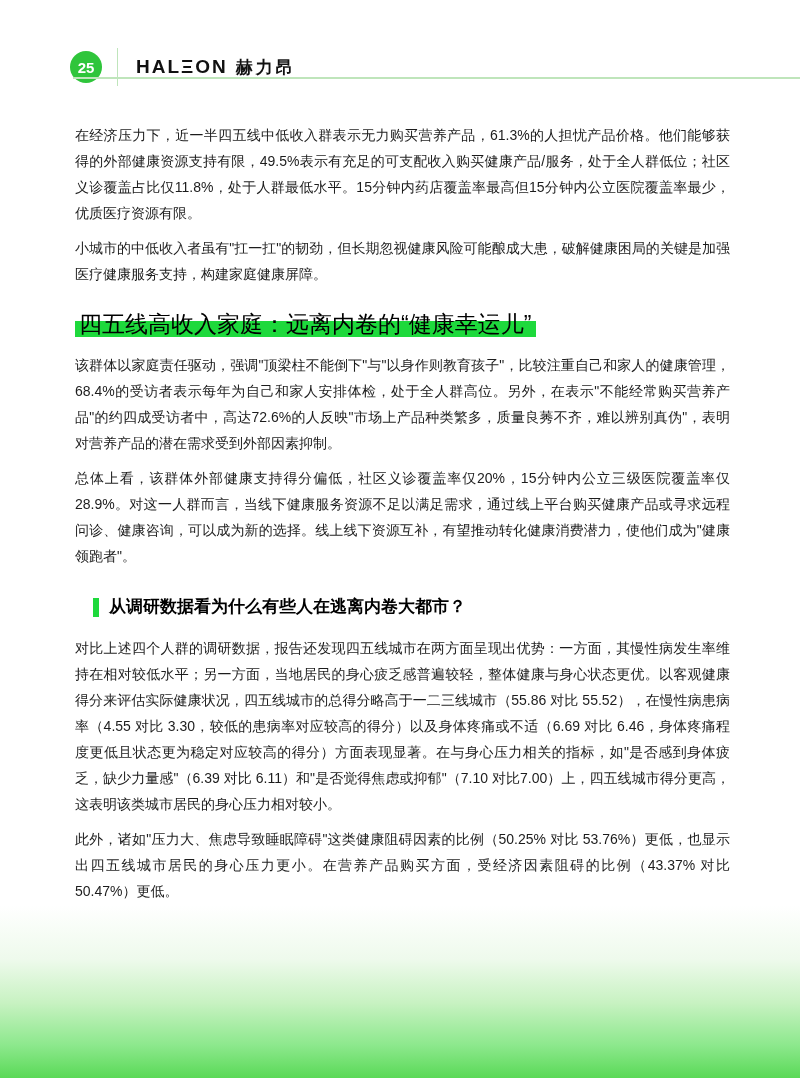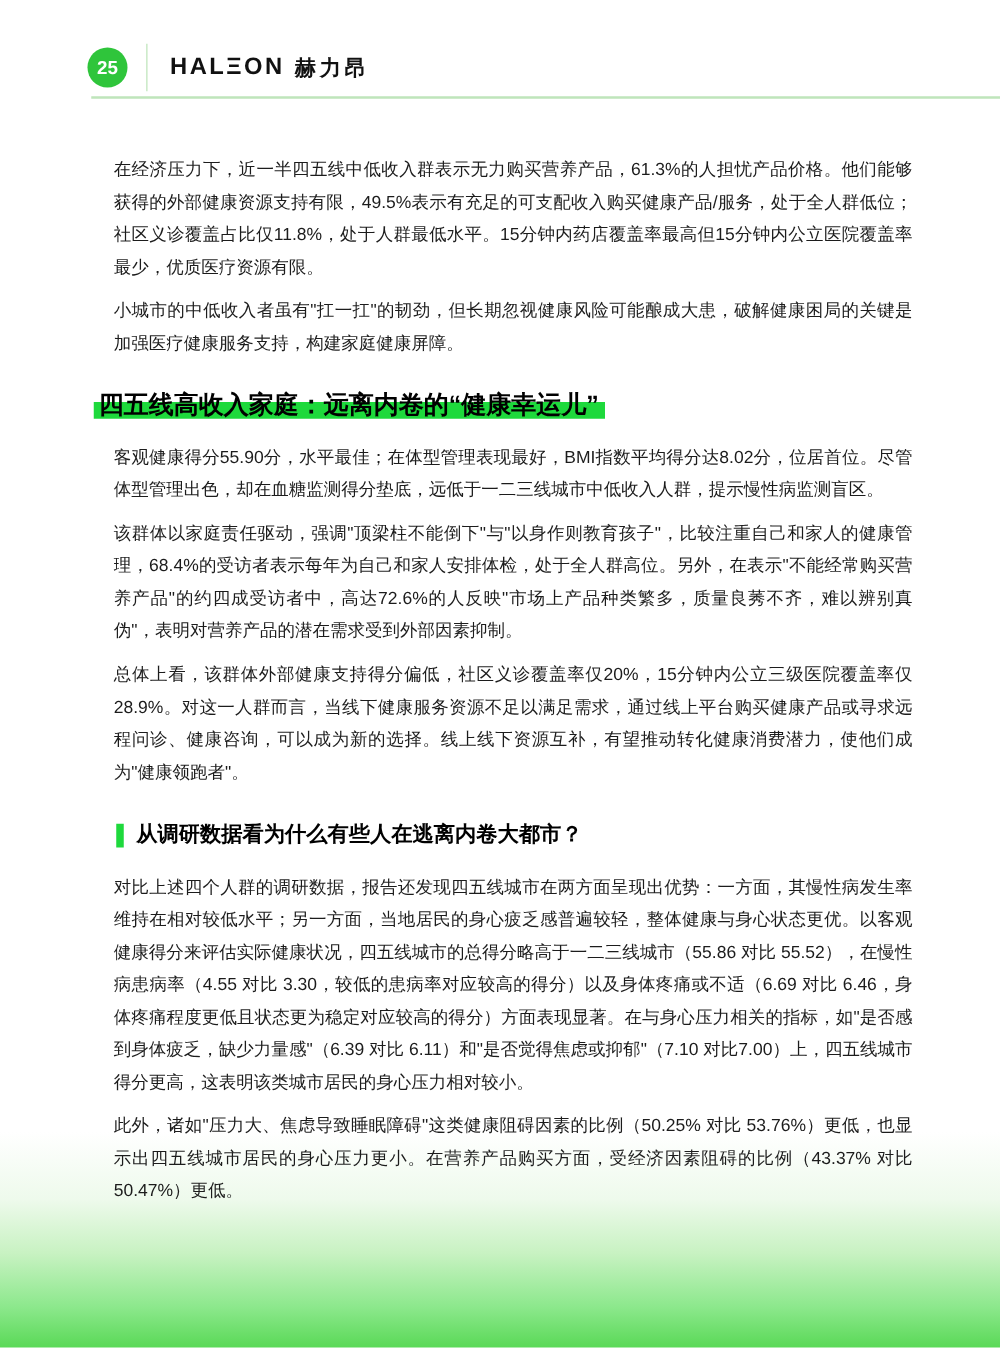--- a/index.html
+++ b/index.html
@@ -12,21 +12,21 @@
     position:relative;
     width:800px;height:1078px;
     overflow:hidden;
     background:linear-gradient(180deg,
       #ffffff 0%, #ffffff 84%,
       #eefaec 89%, #c8f2c2 93%,
       #8ce88c 97%, #5ad957 100%);
   }
   
   .hdr{
-    position:absolute;top:36px;left:70px;right:0;
+    position:absolute;top:49px;left:70px;right:0;
     display:flex;align-items:center;height:36px;
   }
   .page-num{
     width:32px;height:32px;border-radius:50%;
     background:#2fc53b;color:#ffffff;
     font-size:15px;font-weight:bold;
     display:flex;align-items:center;justify-content:center;
     flex:0 0 auto;
   }
   .vdiv{
@@ -46,27 +46,27 @@
   .hrule{
     position:absolute;top:77px;left:73px;right:0;
     height:2px;background:#bfe5bb;
   }
   
   .content{
     position:absolute;top:122px;left:75px;width:655px;
     color:#1c1c1c;
   }
   .content p{
-    margin:0 0 9px 16px;
+    margin:0 0 9px 0;
     font-size:14px;line-height:26px;
     text-align:justify;
   }
   .h-highlight{
     margin:24px 0 15px 0;
-    font-size:20px;line-height:26px;font-weight:700;color:#000;
+    font-size:23px;line-height:26px;font-weight:400;color:#000;
   }
   .h-highlight .hl{
     padding:0 5px 0 4px;
     background:linear-gradient(180deg,
       rgba(0,0,0,0) 38%, #1ed93c 38%, #1ed93c 100%);
   }
   .h-bar{
     margin:26px 0 16px 0;
     display:flex;align-items:center;gap:10px;
     font-size:17px;font-weight:800;color:#000;line-height:24px;padding-left:18px;
@@ -90,21 +90,20 @@
   </header>
   <div class="hrule"></div>
 
   <main class="content">
 
     <p>在经济压力下，近一半四五线中低收入群表示无力购买营养产品，61.3%的人担忧产品价格。他们能够获得的外部健康资源支持有限，49.5%表示有充足的可支配收入购买健康产品/服务，处于全人群低位；社区义诊覆盖占比仅11.8%，处于人群最低水平。15分钟内药店覆盖率最高但15分钟内公立医院覆盖率最少，优质医疗资源有限。</p>
     <p>小城市的中低收入者虽有"扛一扛"的韧劲，但长期忽视健康风险可能酿成大患，破解健康困局的关键是加强医疗健康服务支持，构建家庭健康屏障。</p>
 
     <h2 class="h-highlight"><span class="hl">四五线高收入家庭：远离内卷的“健康幸运儿”</span></h2>
 
-    <p>客观健康得分55.90分，水平最佳；在体型管理表现最好，BMI指数平均得分达8.02分，位居首位。尽管体型管理出色，却在血糖监测得分垫底，远低于一二三线城市中低收入人群，提示慢性病监测盲区。</p>
     <p>该群体以家庭责任驱动，强调"顶梁柱不能倒下"与"以身作则教育孩子"，比较注重自己和家人的健康管理，68.4%的受访者表示每年为自己和家人安排体检，处于全人群高位。另外，在表示"不能经常购买营养产品"的约四成受访者中，高达72.6%的人反映"市场上产品种类繁多，质量良莠不齐，难以辨别真伪"，表明对营养产品的潜在需求受到外部因素抑制。</p>
     <p>总体上看，该群体外部健康支持得分偏低，社区义诊覆盖率仅20%，15分钟内公立三级医院覆盖率仅28.9%。对这一人群而言，当线下健康服务资源不足以满足需求，通过线上平台购买健康产品或寻求远程问诊、健康咨询，可以成为新的选择。线上线下资源互补，有望推动转化健康消费潜力，使他们成为"健康领跑者"。</p>
 
     <h3 class="h-bar">
       <span class="bar"></span>
       <span>从调研数据看为什么有些人在逃离内卷大都市？</span>
     </h3>
 
     <p>对比上述四个人群的调研数据，报告还发现四五线城市在两方面呈现出优势：一方面，其慢性病发生率维持在相对较低水平；另一方面，当地居民的身心疲乏感普遍较轻，整体健康与身心状态更优。以客观健康得分来评估实际健康状况，四五线城市的总得分略高于一二三线城市（55.86 对比 55.52），在慢性病患病率（4.55 对比 3.30，较低的患病率对应较高的得分）以及身体疼痛或不适（6.69 对比 6.46，身体疼痛程度更低且状态更为稳定对应较高的得分）方面表现显著。在与身心压力相关的指标，如"是否感到身体疲乏，缺少力量感"（6.39 对比 6.11）和"是否觉得焦虑或抑郁"（7.10 对比7.00）上，四五线城市得分更高，这表明该类城市居民的身心压力相对较小。</p>
     <p>此外，诸如"压力大、焦虑导致睡眠障碍"这类健康阻碍因素的比例（50.25% 对比 53.76%）更低，也显示出四五线城市居民的身心压力更小。在营养产品购买方面，受经济因素阻碍的比例（43.37% 对比 50.47%）更低。</p>

